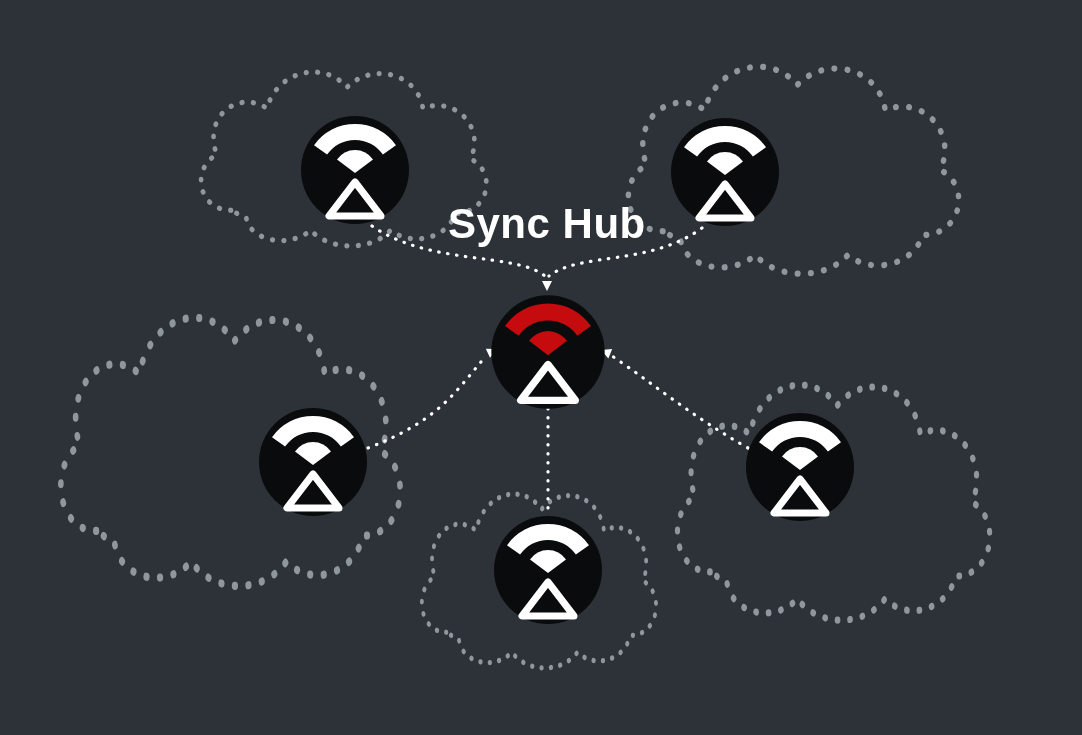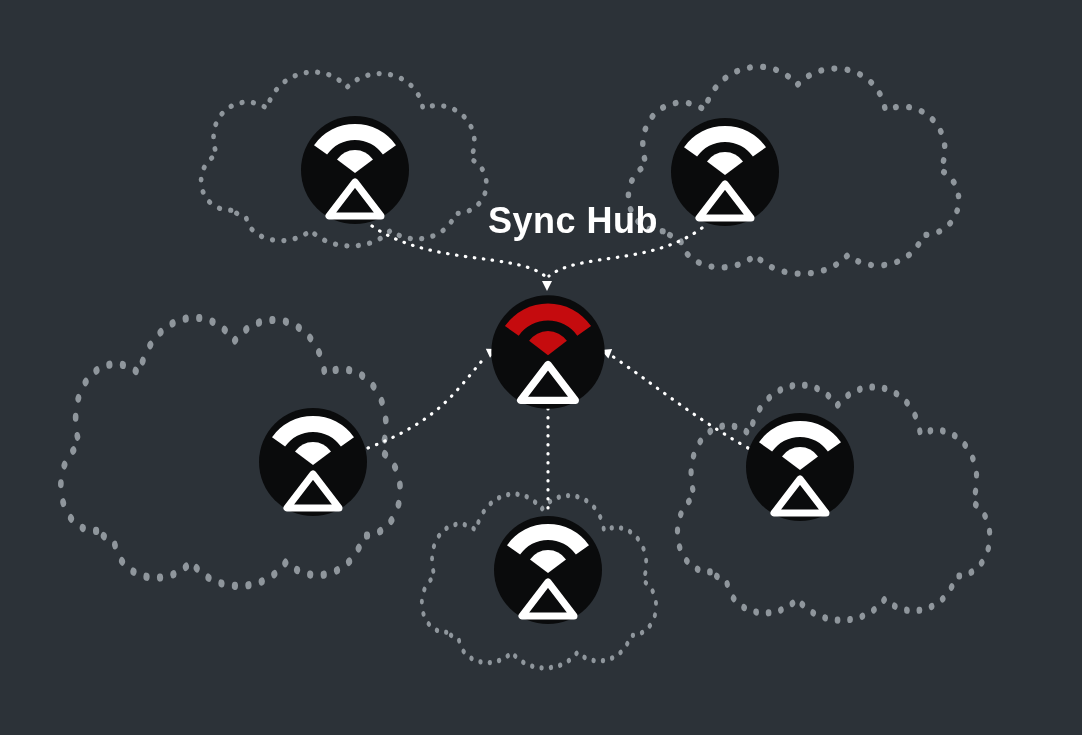--- a/index.html
+++ b/index.html
@@ -39,23 +39,23 @@
   .tri{
     fill:var(--node-fill);
     stroke:var(--icon);
     stroke-width:7;
     stroke-linejoin:round;
   }
   .diagram-title{
     position:absolute;
     left:448px;top:200px;
     width:210px;
-    text-align:right;
+    text-align:left;
     color:#ffffff;
-    font-size:36px;
+    font-size:42px;
     font-weight:700;
     letter-spacing:0.5px;
     white-space:nowrap;
   }
 </style>
 </head>
 <body>
 
 <div class="stage">
 

